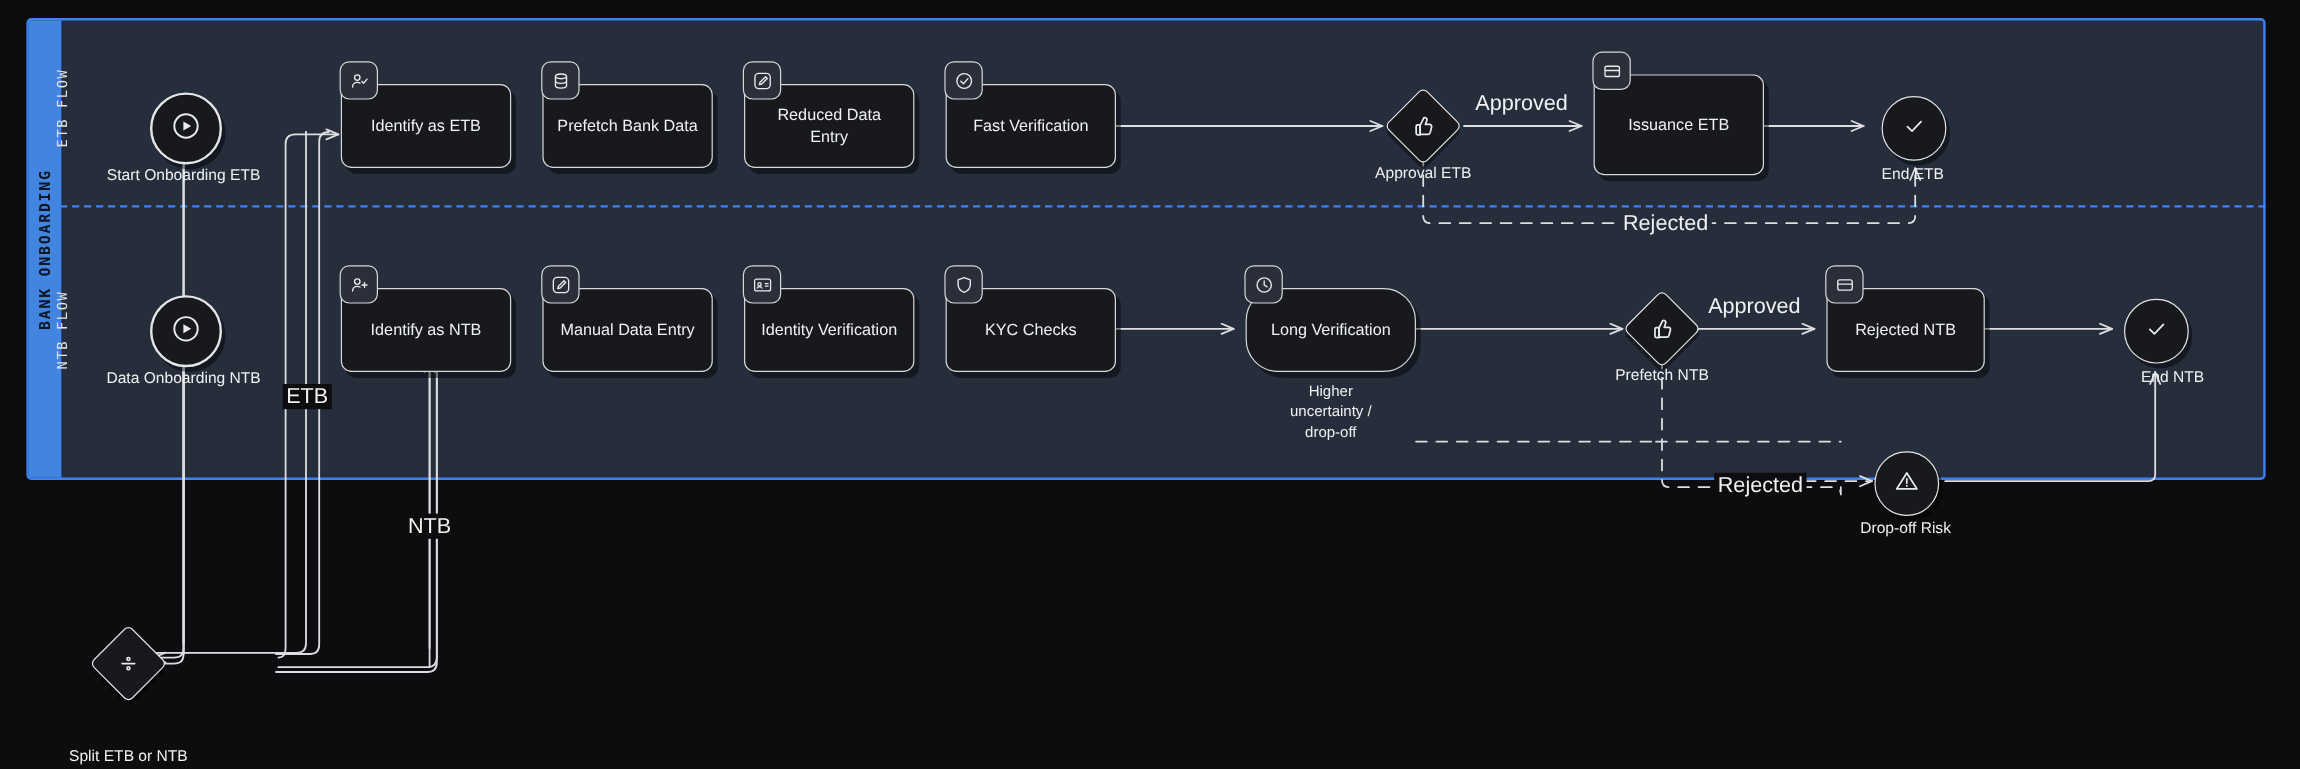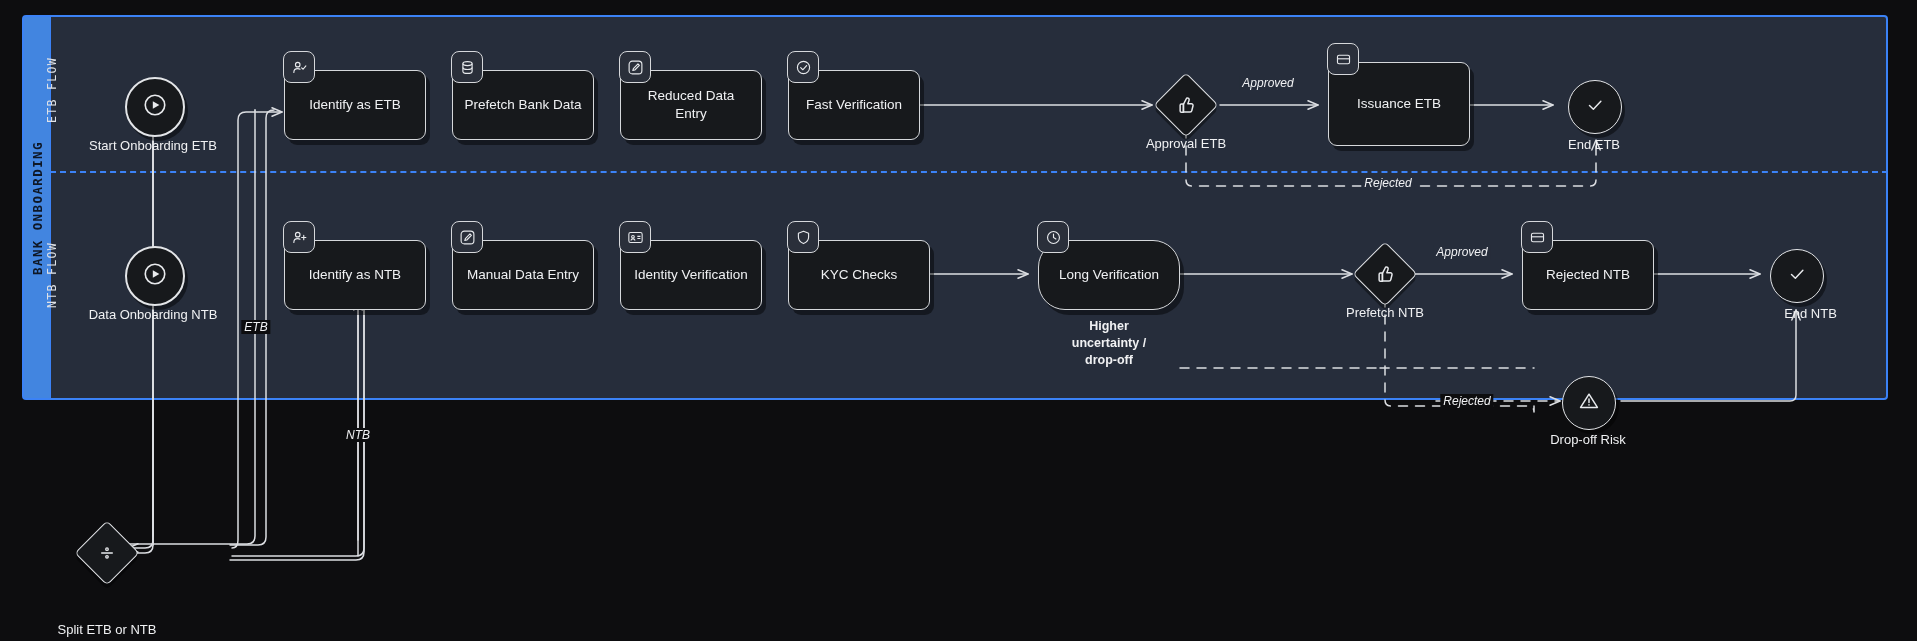--- a/index.html
+++ b/index.html
@@ -91,27 +91,27 @@
     background:#17191c;border:1.6px solid #e3e5e8;
     transform:rotate(45deg);border-radius:5px;
     box-shadow:3px 3px 0 rgba(0,0,0,.40);
   }
   .gateway .gi{
     position:absolute;inset:0;display:flex;align-items:center;justify-content:center;
   }
 
   
   .edge-label{
-    position:absolute;white-space:nowrap;font-size:12px;color:#f0f1f3;
-    background:#262d3b;padding:0 3px;font-style:italic;
+    position:absolute;white-space:nowrap;font-size:18px;color:#f0f1f3;
+    background:#262d3b;padding:0 3px;
   }
   .edge-label.onblack{background:#0d0d0f;}
   .note{
     position:absolute;text-align:center;font-size:12.5px;
-    color:#f0f1f3;line-height:1.35;font-weight:bold;
+    color:#f0f1f3;line-height:1.35;font-weight:normal;
   }
   svg.wires{position:absolute;left:0;top:0;width:1917px;height:641px;pointer-events:none;}
 </style>
 </head>
 <body>
 
 <div id="stage">
 
   <div class="pool">
     <div class="pool-header">
@@ -226,21 +226,21 @@
   <div class="task" style="left:620px;top:70px;width:142px;height:70px;">
     <span class="badge">
       <svg width="17" height="17" viewBox="0 0 24 24" fill="none" stroke="#e8eaed" stroke-width="1.6" stroke-linejoin="round">
         <rect x="3" y="3" width="18" height="18" rx="4.5"></rect>
         <path d="M15.5 7 L9 13.5 L8.2 16.3 L11 15.5 L17.5 9 Z"></path>
       </svg>
     </span>
     <span>Reduced Data Entry</span>
   </div>
 
-  <div class="task" style="left:788px;top:70px;width:132px;height:70px;">
+  <div class="task" style="left:788px;top:70px;width:142px;height:70px;">
     <span class="badge">
       <svg width="17" height="17" viewBox="0 0 24 24" fill="none" stroke="#e8eaed" stroke-width="1.6" stroke-linecap="round" stroke-linejoin="round">
         <circle cx="12" cy="12" r="8.6"></circle>
           <path d="M8 12.2 L11 15.2 L16.4 9.2"></path>
       </svg>
     </span>
     <span>Fast Verification</span>
   </div>
 
   <div class="gateway" style="left:1163px;top:82px;">

